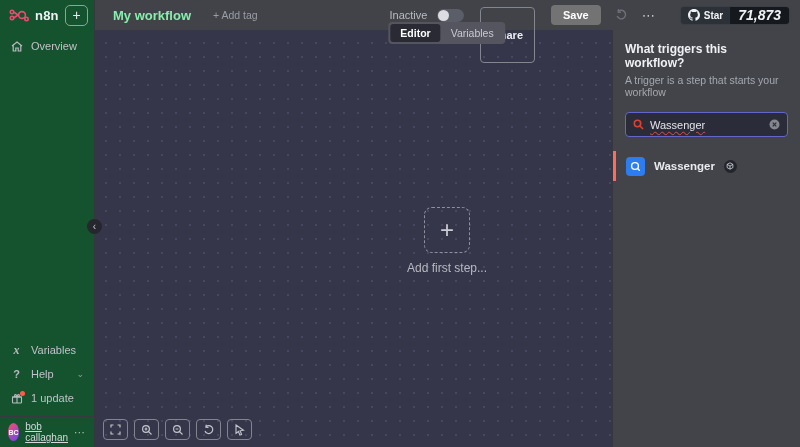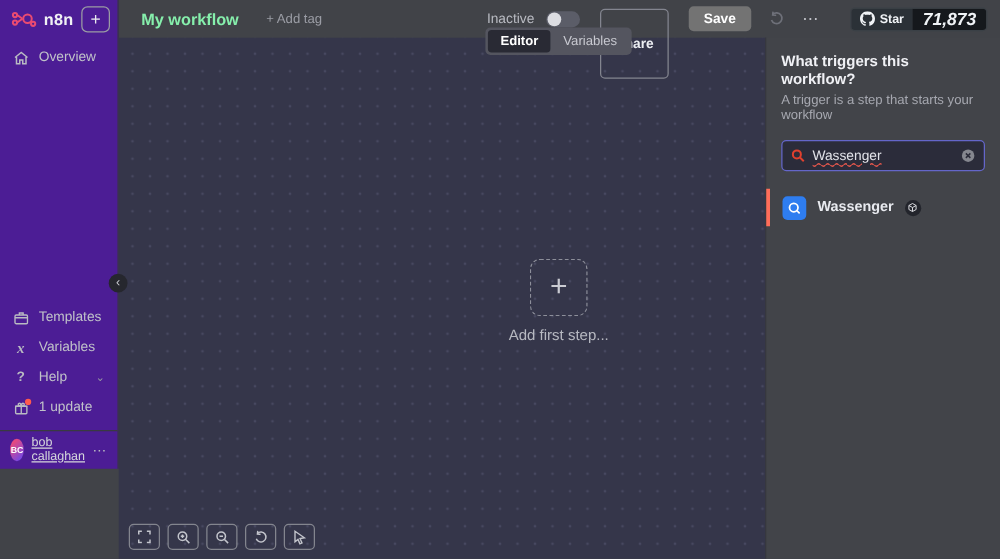--- a/index.html
+++ b/index.html
@@ -1,20 +1,20 @@
 <!DOCTYPE html>
 <html><head>
 <meta charset="utf-8">
 <style>
   * { margin:0; padding:0; box-sizing:border-box; }
   html,body { width:800px; height:447px; overflow:hidden; background:#414348;
     font-family:"Liberation Sans","DejaVu Sans",sans-serif; -webkit-font-smoothing:antialiased; }
 
   
-  .sidebar { position:absolute; left:0; top:0; width:95px; height:375px; background:#4c1d95;
+  .sidebar { position:absolute; left:0; top:0; width:95px; height:447px; background:#14532d;
     border-right:1px solid #36373f; display:flex; flex-direction:column; z-index:5; }
   .logo-row { display:flex; align-items:center; height:30px; padding:0 6px 0 9px; }
   .logo-mark { display:flex; align-items:center; }
   .logo-text { color:#f0f1f4; font-size:13px; font-weight:bold; margin-left:4px; letter-spacing:.2px; }
   .new-wf-btn { margin-left:auto; width:23px; height:21px; border:1px solid #9a9ca4; border-radius:5px;
     color:#e9eaee; font-size:14px; line-height:18px; text-align:center; cursor:pointer; background:transparent; }
   .side-item { display:flex; align-items:center; gap:8px; height:24px; padding:0 10px;
     color:#c0c2c9; font-size:11px; cursor:pointer; }
   .side-item .si { width:13px; display:flex; justify-content:center; color:#b9bbc2; flex:0 0 13px; }
   .side-top { margin-top:4px; }
@@ -114,29 +114,20 @@
     <span class="si">
       <svg width="12" height="11" viewBox="0 0 12 11" fill="none" stroke="#b9bbc2" stroke-width="1.2">
         <path d="M1 5 L6 1 L11 5 M2.2 4.5 V10 H4.8 V7 H7.2 V10 H9.8 V4.5"></path>
       </svg>
     </span>
     <span>Overview</span>
   </div>
 
   <div class="side-bottom">
     <div class="side-item">
-      <span class="si">
-        <svg width="12" height="11" viewBox="0 0 12 11" fill="none" stroke="#b9bbc2" stroke-width="1.1">
-          <rect x="1" y="3" width="10" height="7" rx="1"></rect>
-            <path d="M1 5.2 H11 M4.5 3 V1.4 H7.5 V3"></path>
-        </svg>
-      </span>
-      <span>Templates</span>
-    </div>
-    <div class="side-item">
       <span class="si" style="font-style:italic; font-family:'Liberation Serif','DejaVu Serif',serif; font-size:12px; font-weight:bold;">x</span>
       <span>Variables</span>
     </div>
     <div class="side-item">
       <span class="si" style="font-size:11px; font-weight:bold;">?</span>
       <span>Help</span>
       <span class="chev">⌄</span>
     </div>
     <div class="side-item">
       <span class="si gift-wrap">

